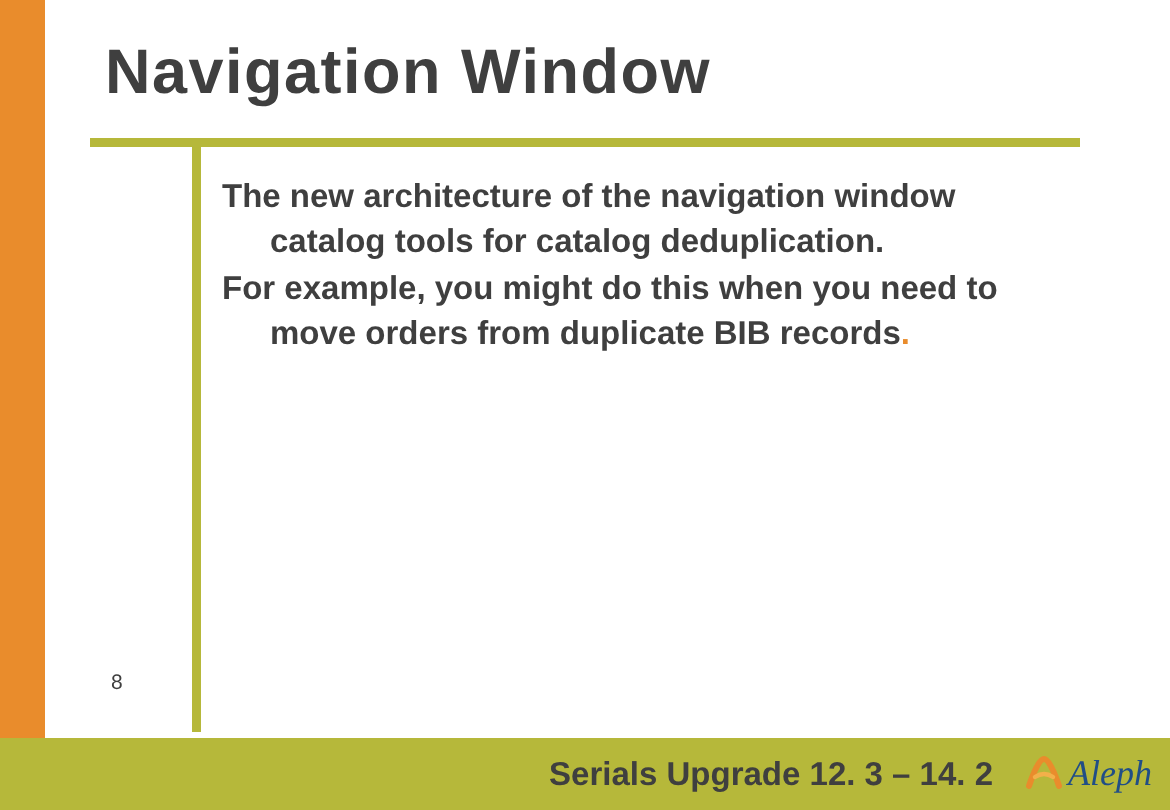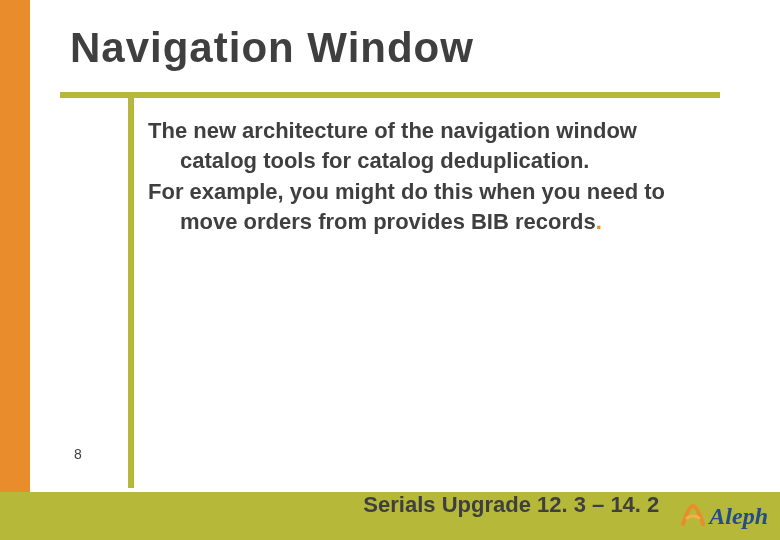--- a/index.html
+++ b/index.html
@@ -77,37 +77,38 @@
     color: #3f3f3f;
   }
   .footer-bar {
     position: absolute;
     left: 0;
     bottom: 0;
     width: 780px;
     height: 48px;
     background: #b6b83a;
     display: flex;
+    align-items: center;
     justify-content: flex-end;
     box-sizing: border-box;
     padding-right: 12px;
   }
   .footer-title {
     font-size: 22px;
     font-weight: bold;
     color: #3f3f3f;
     margin-right: 20px;
   }
   .aleph-logo {
     display: flex;
     align-items: center;
     font-family: Georgia, 'Times New Roman', serif;
     font-style: italic;
     font-size: 24px;
-    font-weight: bold;
+    font-weight: normal;
     color: #214e86;
   }
   .aleph-mark {
     width: 28px;
     height: 28px;
     margin-right: 2px;
     position: relative;
   }
   .aleph-mark svg {
     width: 28px;
@@ -122,21 +123,21 @@
   <div class="orange-bar"></div>
 
   <div class="title">Navigation Window</div>
 
   <div class="olive-line-h"></div>
   <div class="olive-line-v"></div>
 
   <div class="body-text">
     <p>The new architecture of the navigation window catalog tools for catalog deduplication.</p>
     <p>
-      <span>For example, you might do this when you need to move orders from provides BIB records</span><span class="highlight-dot">.</span>
+      <span>For example, you might do this when you need to move orders from duplicate BIB records</span><span class="highlight-dot">.</span>
     </p>
   </div>
 
   <div class="page-number">8</div>
 
   <div class="footer-bar">
     <div class="footer-title">Serials Upgrade 12. 3 – 14. 2</div>
     <div class="aleph-logo">
       <span class="aleph-mark">
         <svg viewBox="0 0 28 28">

